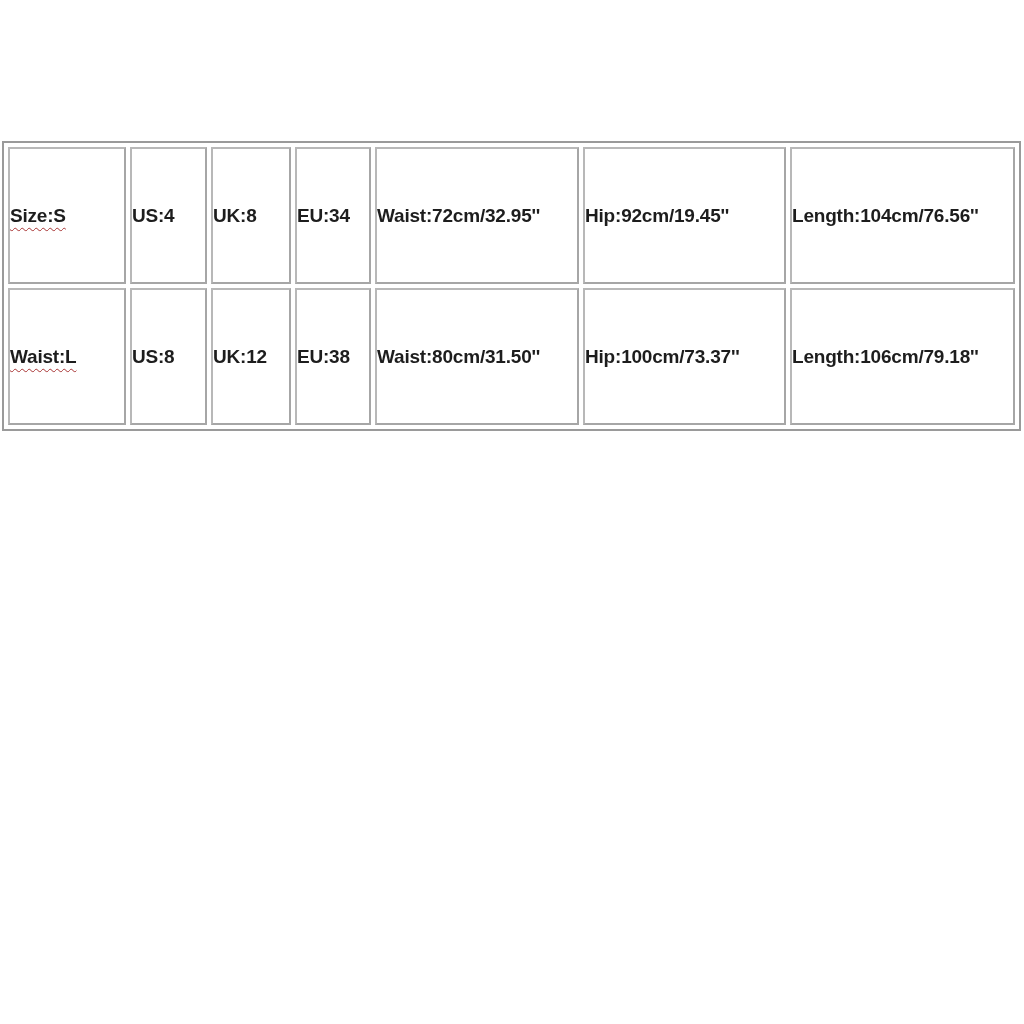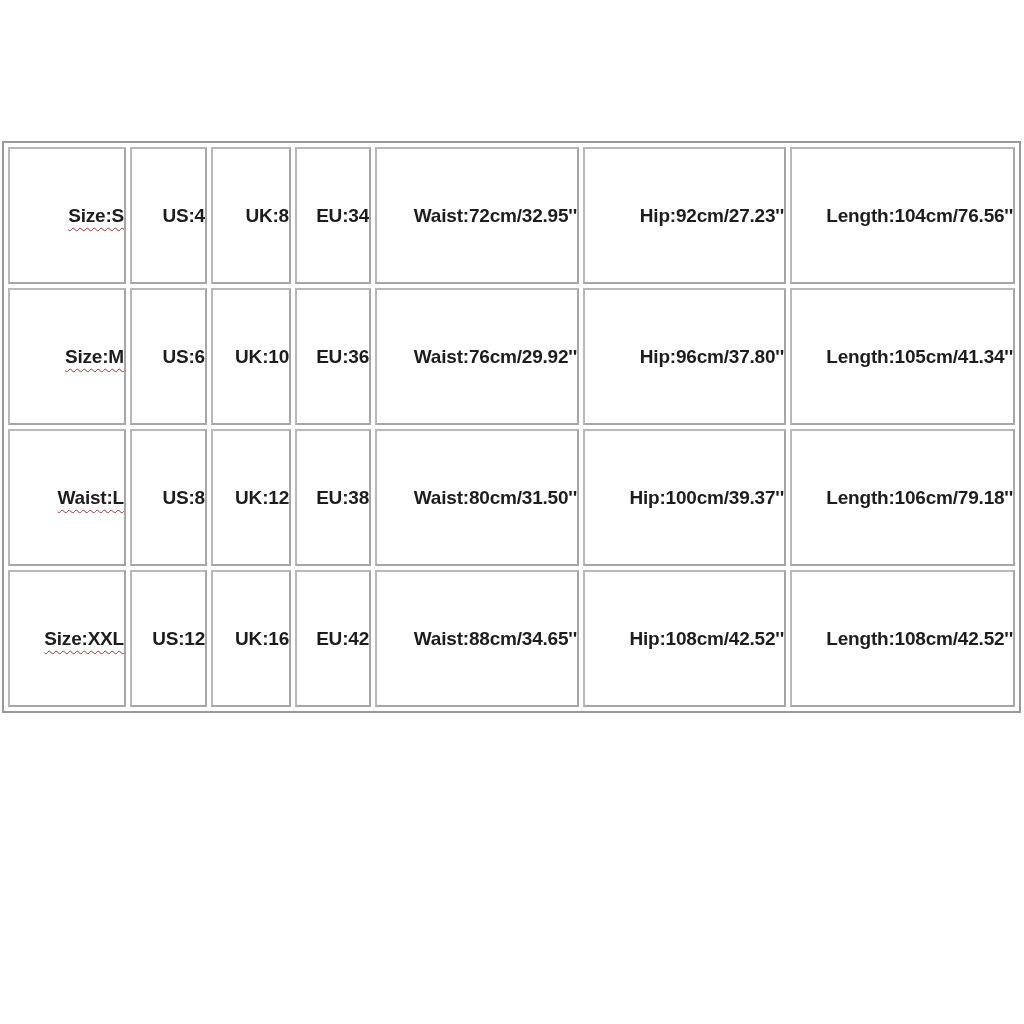--- a/index.html
+++ b/index.html
@@ -28,21 +28,21 @@
     border-collapse: separate;
     border-spacing: 4px;
     border: 2px solid var(--outer-border);
     background: var(--bg);
   }
   table.size-chart td {
     height: 137px;
     border: 2px solid var(--cell-border);
     border-color: #b8b8b8 #a6a6a6 #a6a6a6 #b8b8b8;
     background: var(--bg);
-    text-align: right;
+    text-align: left;
     vertical-align: middle;
     font-size: 19px;
     font-weight: bold;
     color: var(--text);
     letter-spacing: -0.2px;
     white-space: nowrap;
     overflow: hidden;
   }
   .squiggle {
     text-decoration-line: underline;
@@ -66,45 +66,27 @@
         <col style="width:203px">
         <col>
     </colgroup>
     <tbody>
       <tr>
         <td><span class="squiggle">Size:S</span></td>
         <td>US:4</td>
         <td>UK:8</td>
         <td>EU:34</td>
         <td>Waist:72cm/32.95''</td>
-        <td>Hip:92cm/27.23''</td>
+        <td>Hip:92cm/19.45''</td>
         <td>Length:104cm/76.56''</td>
-      </tr>
-      <tr>
-        <td><span class="squiggle">Size:M</span></td>
-        <td>US:6</td>
-        <td>UK:10</td>
-        <td>EU:36</td>
-        <td>Waist:76cm/29.92''</td>
-        <td>Hip:96cm/37.80''</td>
-        <td>Length:105cm/41.34''</td>
       </tr>
       <tr>
         <td><span class="squiggle">Waist:L</span></td>
         <td>US:8</td>
         <td>UK:12</td>
         <td>EU:38</td>
         <td>Waist:80cm/31.50''</td>
-        <td>Hip:100cm/39.37''</td>
+        <td>Hip:100cm/73.37''</td>
         <td>Length:106cm/79.18''</td>
-      </tr>
-      <tr>
-        <td><span class="squiggle">Size:XXL</span></td>
-        <td>US:12</td>
-        <td>UK:16</td>
-        <td>EU:42</td>
-        <td>Waist:88cm/34.65''</td>
-        <td>Hip:108cm/42.52''</td>
-        <td>Length:108cm/42.52''</td>
       </tr>
     </tbody>
   </table>
 </div>
 
 </body></html>

